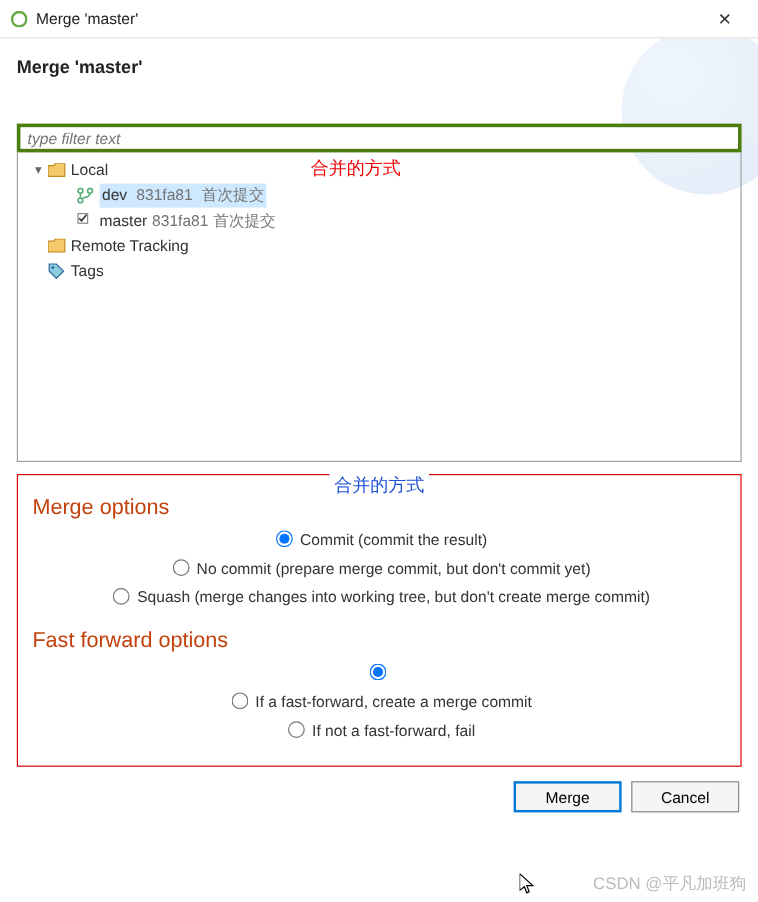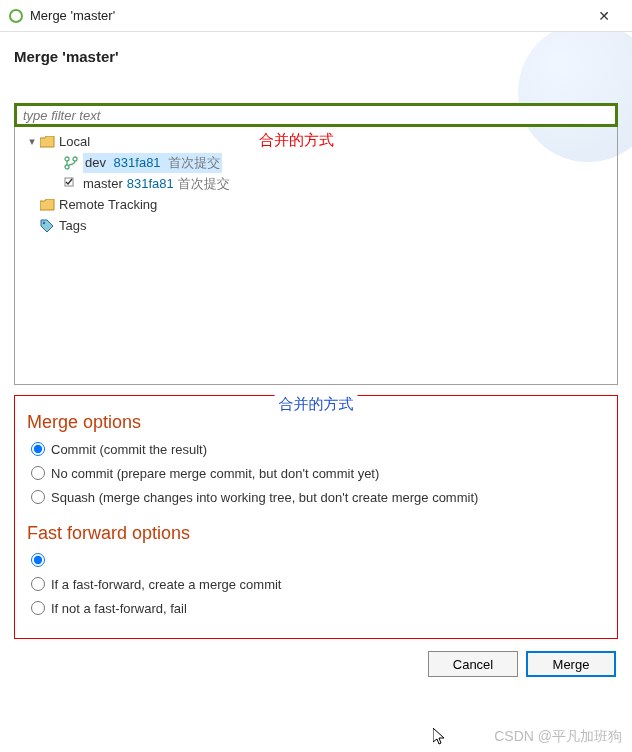--- a/index.html
+++ b/index.html
@@ -96,21 +96,21 @@
       text-align: center;
     }
     .folder-icon, .branch-icon, .tags-icon, .checked-icon {
       width: 16px; height: 16px;
       display: inline-flex;
       align-items: center;
       justify-content: center;
       margin-right: 4px;
     }
     .tree-label { color: #333; }
-    .tree-hash { color: #0369a1; margin-left: 4px; }
+    .tree-hash { color: #737373; margin-left: 4px; }
     .tree-msg { color: #777; margin-left: 4px; }
     .selected-row .sel-bg {
       background: #cde8ff;
       padding: 1px 2px;
     }
     .annotation-red-1 {
       position: absolute;
       color: #e00;
       font-size: 15px;
       left: 244px;
@@ -137,20 +137,21 @@
       color: #c2410c;
       margin-top: 8px;
       margin-bottom: 4px;
     }
     .radio-row {
       display: flex;
       align-items: center;
       height: 24px;
       font-size: 13px;
       padding-left: 4px;
+      justify-content: center;
     }
     .radio-row input[type=radio] {
       margin-right: 6px;
       width: 14px; height: 14px;
     }
     .button-bar {
       display: flex;
       justify-content: flex-end;
       gap: 8px;
       padding: 12px 16px;
@@ -293,22 +294,22 @@
       <span>If a fast-forward, create a merge commit</span>
     </label>
     <label class="radio-row">
       <input type="radio" name="ffopt" style="">
       <span>If not a fast-forward, fail</span>
     </label>
   </div>
 </div>
 
 <div class="button-bar">
+  <button class="btn primary">Merge</button>
   <button class="btn">Cancel</button>
-  <button class="btn primary">Merge</button>
 </div>
 
 <div class="cursor-ptr">
   <svg width="14" height="18" viewBox="0 0 14 18">
       <path d="M0 0 L0 14 L4 11 L6 16 L8 15 L6 10 L11 10 Z" fill="#fff" stroke="#000" stroke-width="1"></path>
     </svg>
 </div>
 
 <div class="watermark">CSDN @平凡加班狗</div>
 

